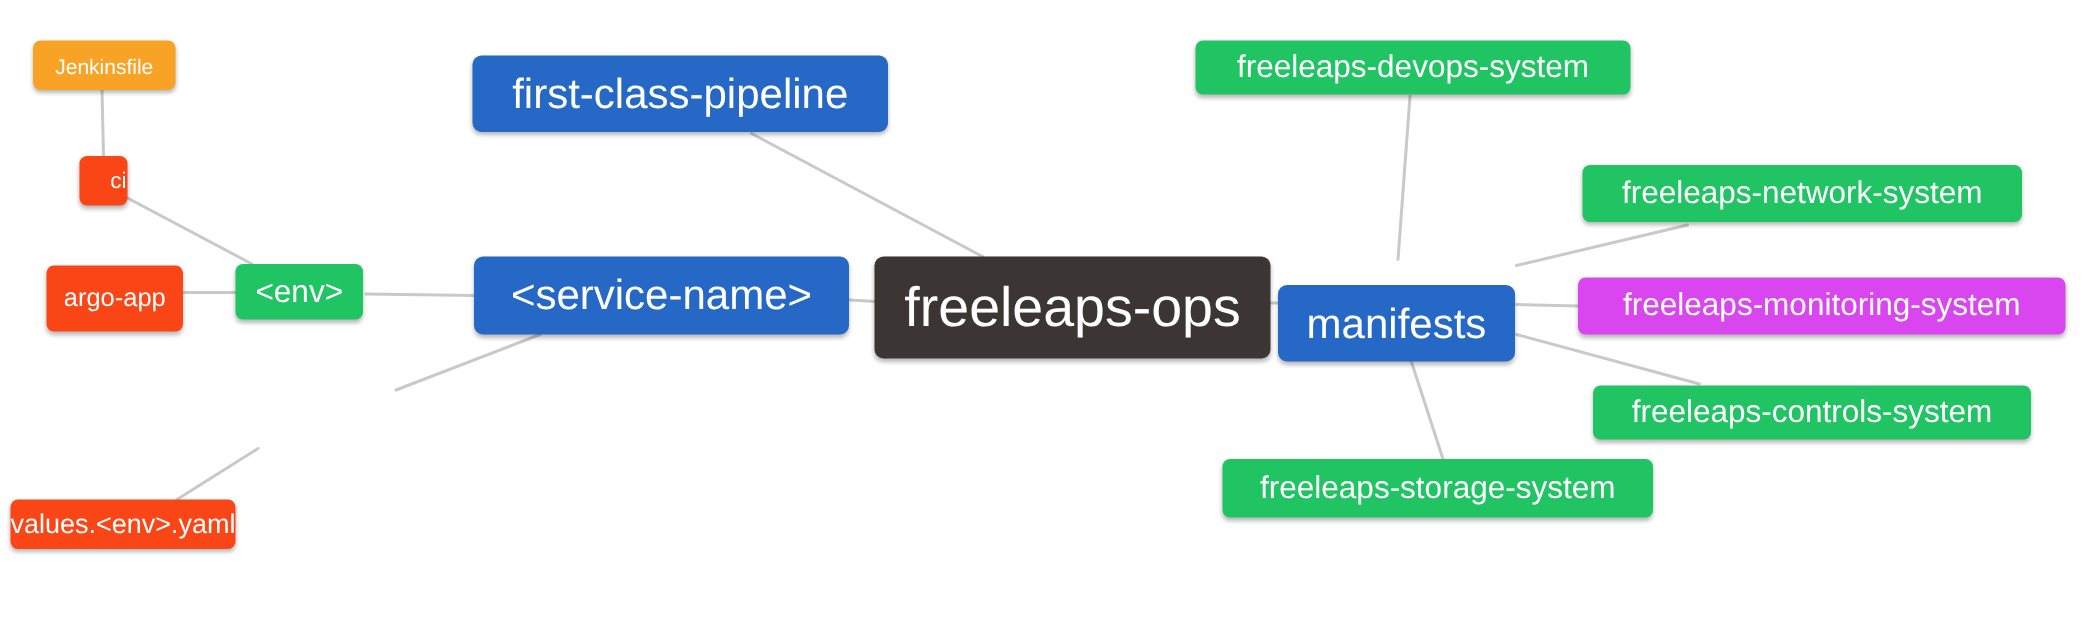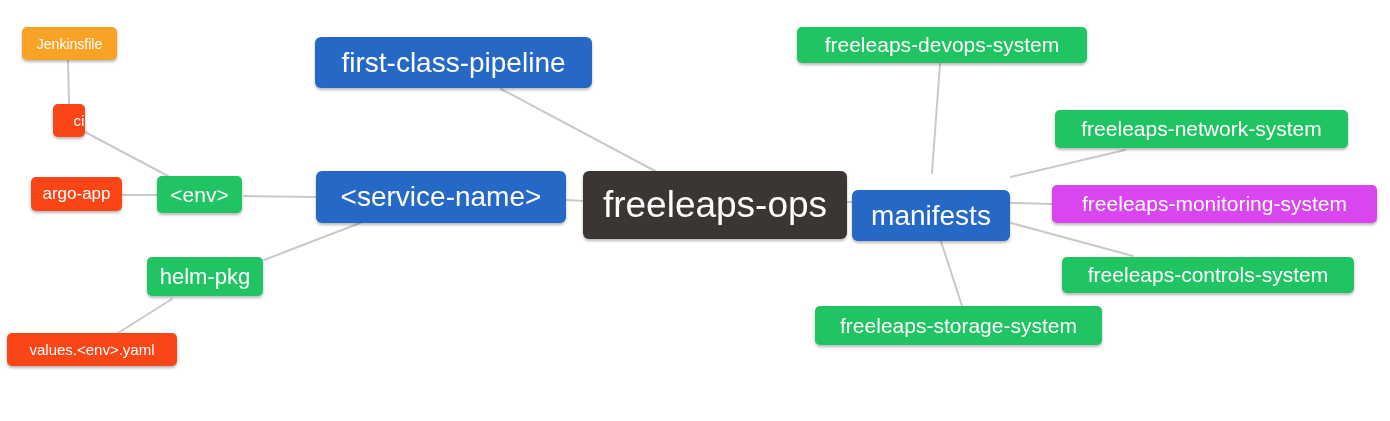--- a/index.html
+++ b/index.html
@@ -36,24 +36,24 @@
     color: #ffffff;
     border-radius: 5px;
     box-shadow: 0 2px 3px rgba(0,0,0,0.28);
     white-space: nowrap;
     cursor: pointer;
     box-sizing: border-box;
   }
   
   .n-jenkinsfile { left: 22px;  top: 27px;  width: 95px;  height: 33px; font-size: 14px; }
   .n-ci         { left: 53px;  top: 104px; width: 32px;  height: 33px; font-size: 15px; padding-left: 20px; }
-  .n-argo       { left: 31px;  top: 177px; width: 91px;  height: 34px; font-size: 17px; }
+  .n-argo       { left: 31px;  top: 177px; width: 91px;  height: 44px; font-size: 17px; }
   .n-env        { left: 157px; top: 176px; width: 85px;  height: 37px; font-size: 21px; }
   .n-helm       { left: 147px; top: 257px; width: 116px; height: 39px; font-size: 22px; }
-  .n-values     { left: 7px;   top: 333px; width: 170px; height: 33px; font-size: 15px; }
+  .n-values     { left: 7px;   top: 333px; width: 150px; height: 33px; font-size: 18px; }
   .n-pipeline   { left: 315px; top: 37px;  width: 277px; height: 51px; font-size: 28px; border-radius: 6px; }
   .n-service    { left: 316px; top: 171px; width: 250px; height: 52px; font-size: 28px; border-radius: 6px; }
   .n-ops        { left: 583px; top: 171px; width: 264px; height: 68px; font-size: 37px; border-radius: 6px; }
   .n-manifests  { left: 852px; top: 174px; width: 158px; height: 51px; font-size: 28px; border-radius: 6px; margin-top: 16px; }
   .n-devops     { left: 797px; top: 27px;  width: 290px; height: 36px; font-size: 21px; text-align: center; }
   .n-network    { left: 1055px;top: 110px; width: 293px; height: 38px; font-size: 21px; }
   .n-monitoring { left: 1052px;top: 185px; width: 325px; height: 38px; font-size: 21px; }
   .n-controls   { left: 1062px;top: 257px; width: 292px; height: 36px; font-size: 21px; }
   .n-storage    { left: 815px; top: 306px; width: 287px; height: 39px; font-size: 21px; }
 </style>
@@ -79,21 +79,20 @@
     <line x1="936" y1="226" x2="962" y2="306"></line>
   </svg>
 
   <div class="node n-ops" style="background-color: rgb(59, 53, 51);">freeleaps-ops</div>
   <div class="node n-pipeline" style="background-color: rgb(38, 104, 197);">first-class-pipeline</div>
   <div class="node n-service" style="background-color: rgb(38, 104, 197);">&lt;service-name&gt;</div>
   <div class="node n-env" style="background-color: rgb(33, 196, 99);">&lt;env&gt;</div>
   <div class="node n-ci" style="background-color: rgb(250, 70, 22);">ci</div>
   <div class="node n-jenkinsfile" style="background-color: rgb(248, 163, 38);">Jenkinsfile</div>
   <div class="node n-argo" style="background-color: rgb(250, 70, 22);">argo-app</div>
-  <div class="node n-helm" style="background-color: rgb(33, 196, 99);">helm-pkg</div>
   <div class="node n-values" style="background-color: rgb(250, 70, 22);">values.&lt;env&gt;.yaml</div>
   <div class="node n-manifests" style="background-color: rgb(38, 104, 197);">manifests</div>
   <div class="node n-devops" style="background-color: rgb(33, 196, 99);">freeleaps-devops-system</div>
   <div class="node n-network" style="background-color: rgb(33, 196, 99);">freeleaps-network-system</div>
   <div class="node n-monitoring" style="background-color: #d946ef;">freeleaps-monitoring-system</div>
   <div class="node n-controls" style="background-color: rgb(33, 196, 99);">freeleaps-controls-system</div>
   <div class="node n-storage" style="background-color: rgb(33, 196, 99);">freeleaps-storage-system</div>
 
 </div>
 

